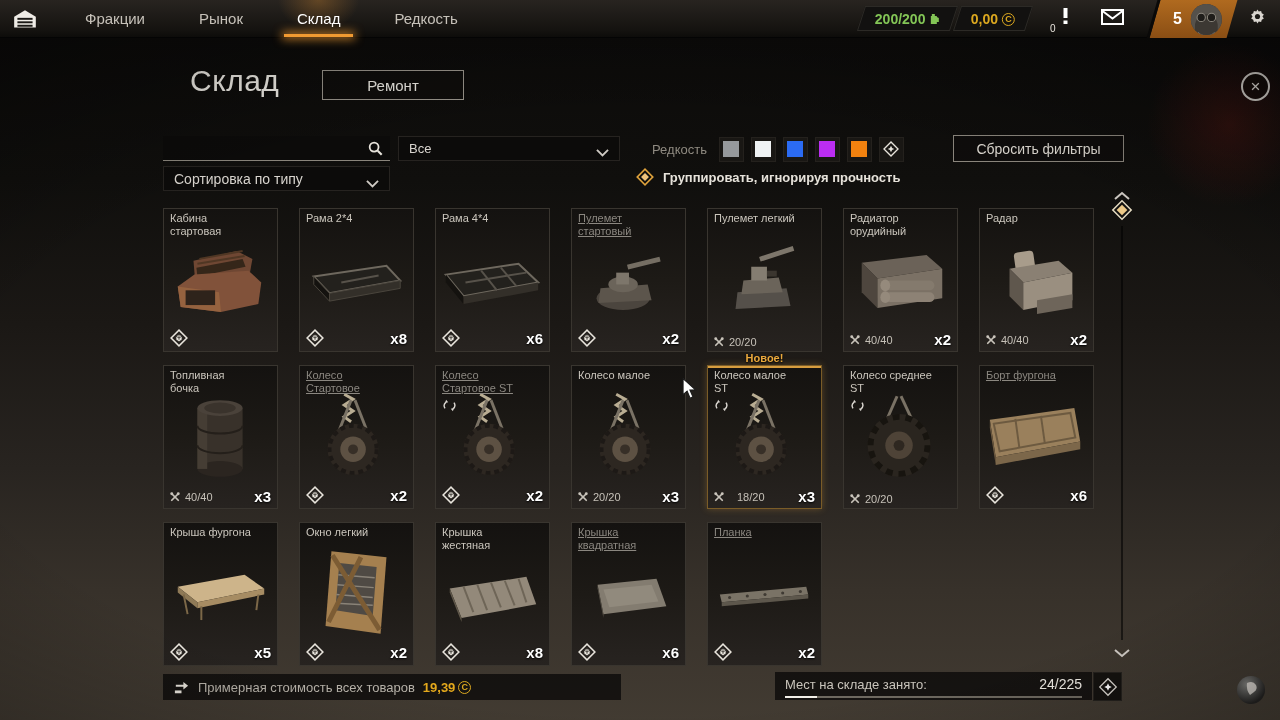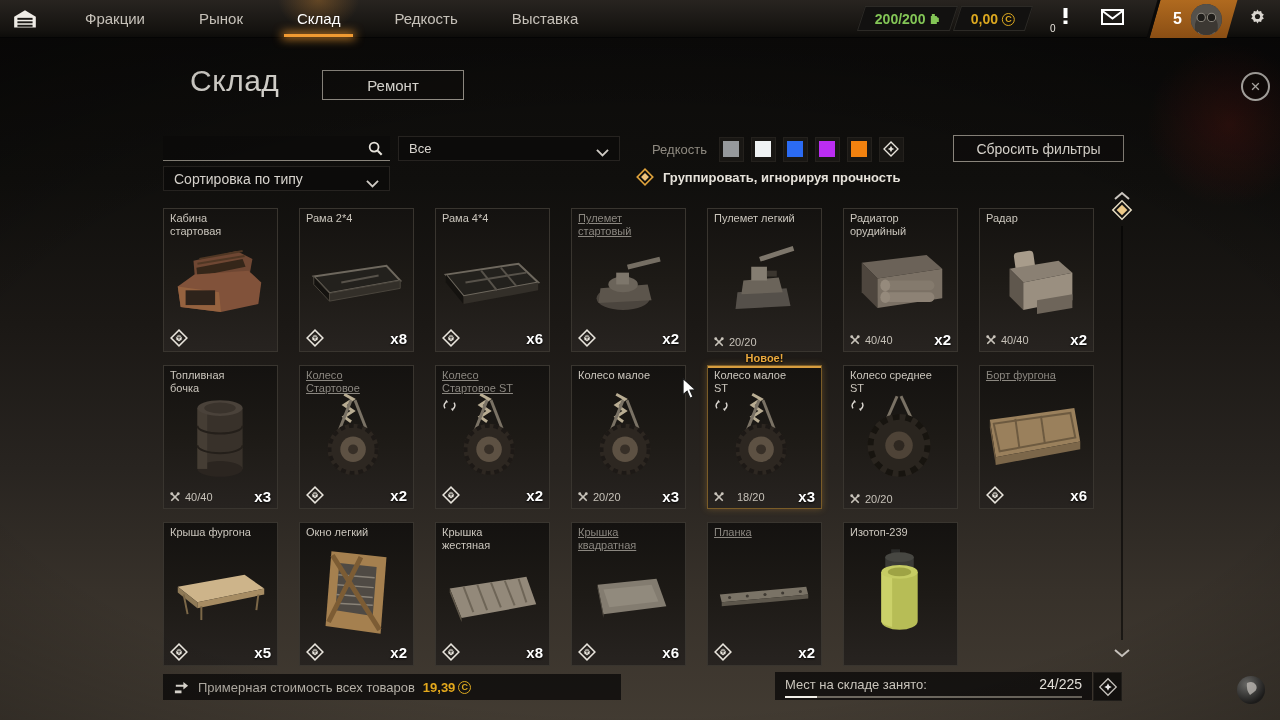--- a/index.html
+++ b/index.html
@@ -121,21 +121,20 @@
             <line x1="5" y1="13.2" x2="19" y2="13.2"></line>
             <line x1="5" y1="16.4" x2="19" y2="16.4"></line>
           </g>
         </svg>
     </div>
     <nav class="tabs">
       <div class="tab">Фракции</div>
       <div class="tab">Рынок</div>
       <div class="tab active">Склад</div>
       <div class="tab">Редкость</div>
-      <div class="tab">Выставка</div>
     </nav>
     <div class="top-right">
       <div class="pill">
         <span>
             <span class="fuel-text">200/200</span>
         <svg width="10" height="12" viewBox="0 0 10 12">
               <path d="M1,3 h6 v8 H1 Z M7,4 l2,1 v4 l-2,0 Z M2,1 h3 v2 H2 Z" fill="#83c556"></path>
             </svg>
           </span>
       </div>
@@ -817,40 +816,20 @@
         <div class="stack" style="display: block;">
           <svg viewBox="0 0 20 20">
               <rect x="4.4" y="4.4" width="11.2" height="11.2" transform="rotate(45 10 10)" fill="none" stroke="#e8e4dc" stroke-width="1.5"></rect>
               <path d="M10 6.3 l3.1 1.9 v3.6 l-3.1 1.9 -3.1 -1.9 v-3.6 Z M10 6.3 v5.5 M7,8.2 l3,1.8 M13,8.2 l-3,1.8" fill="#e8e4dc" stroke="#1d1a16" stroke-width=".7"></path>
             </svg>
         </div>
 
         <div class="count">x2</div>
       </div>
     </div>
-      <div class="card">
-
-      <div class="card-top">
-        <div class="card-name">Изотоп-239</div>
-
-      </div>
-      <div class="art"><svg viewBox="0 0 115 100">
-            <rect x="48" y="4" width="9" height="8" fill="#2c2c2a"></rect>
-            <path d="M42,12 h29 v9 a14.5,6 0 0 1 -29 0 Z" fill="#3a3a36"></path>
-            <ellipse cx="56.5" cy="12" rx="14.5" ry="5" fill="#474742"></ellipse>
-            <path d="M38,27 h37 v50 a18.5,9 0 0 1 -37 0 Z" fill="#b7bd56"></path>
-            <path d="M38,27 h11 v56 a18.5,9 0 0 1 -11 -5 Z" fill="#cbd169"></path>
-            <ellipse cx="56.5" cy="27" rx="18.5" ry="7" fill="#c6cc64"></ellipse>
-            <ellipse cx="56.5" cy="27" rx="12" ry="4.5" fill="#9ea344"></ellipse>
-          </svg></div>
-      <div class="card-bottom">
-
-        <div class="count"></div>
-      </div>
-    </div>
     </div>
 
   <div class="sc scroll-up">
     <svg viewBox="0 0 18 10">
         <polyline points="2,8 9,2 16,8" fill="none" stroke="#cfcac4" stroke-width="2"></polyline>
       </svg>
   </div>
   <div class="sc scroll-diamond">
     <svg viewBox="0 0 22 22">
         <rect x="4.5" y="4.5" width="13" height="13" transform="rotate(45 11 11)" fill="none" stroke="#e6dcc3" stroke-width="1.5"></rect>

